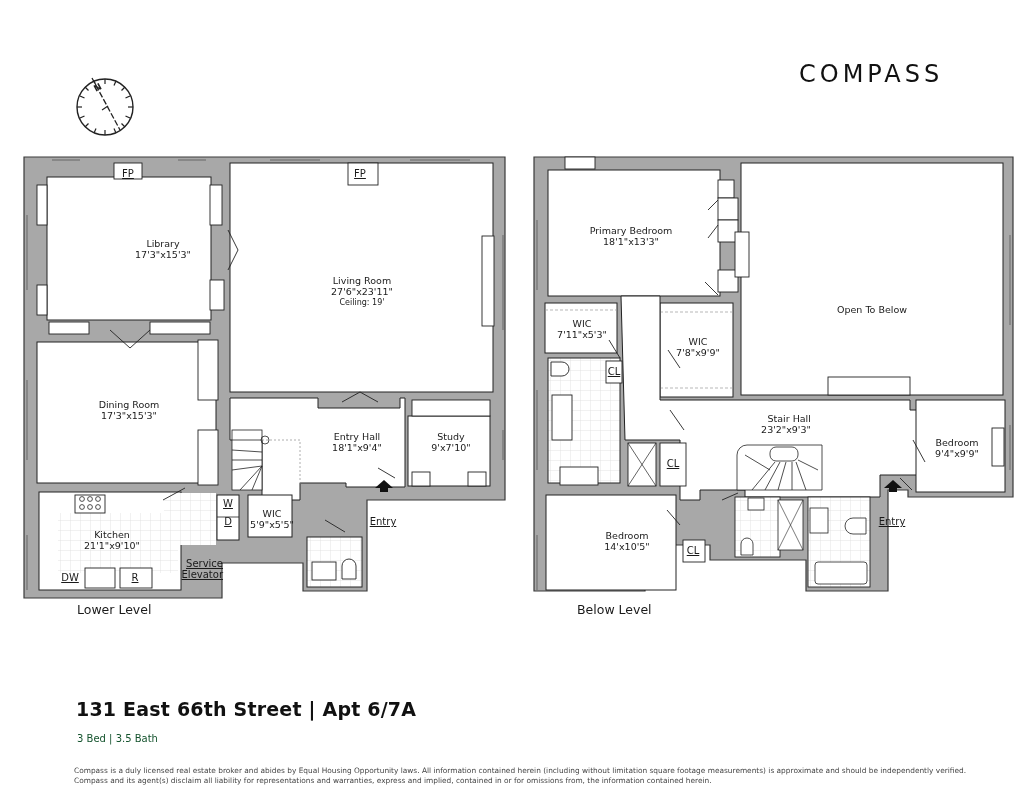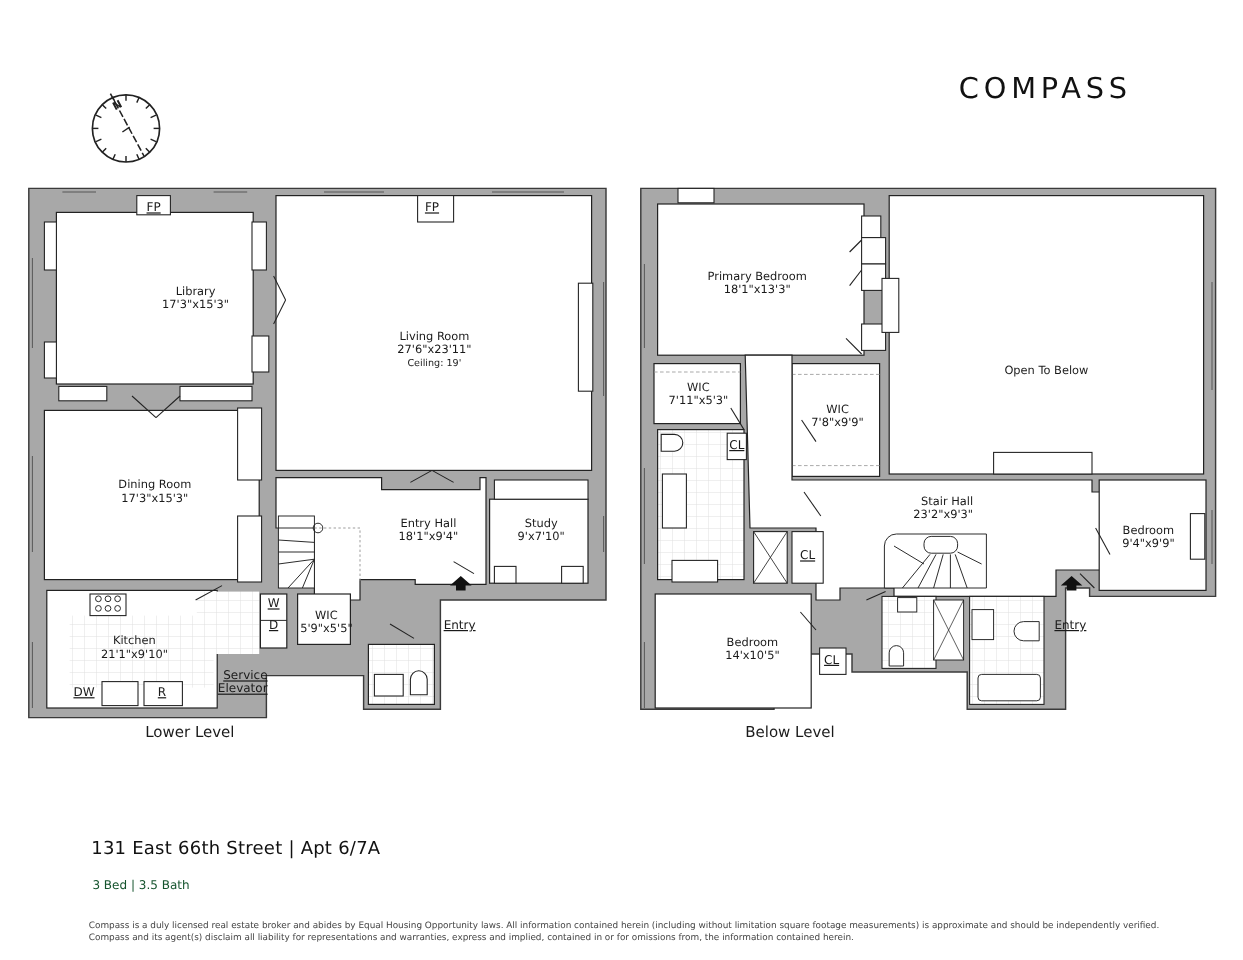--- a/index.html
+++ b/index.html
@@ -6,22 +6,22 @@
   html, body { width: 1036px; height: 800px; background: #ffffff; overflow: hidden; }
   body { font-family: "DejaVu Sans", "Liberation Sans", sans-serif; color: #1a1a1a; position: relative; }
   .page { position: absolute; left: 0; top: 0; width: 1036px; height: 800px; }
   .logo { position: absolute; left: 799px; top: 60px; font-size: 24px; letter-spacing: 4px; font-weight: 400; color: #111; font-family: "DejaVu Sans", sans-serif; }
   .compass-rose { position: absolute; left: 70px; top: 70px; width: 70px; height: 70px; }
   .plan { position: absolute; left: 0; top: 0; width: 1036px; height: 640px; }
   .room-label { position: absolute; text-align: center; font-size: 9.5px; line-height: 11px; color: #1a1a1a; white-space: nowrap; transform: translateX(-50%); }
   .room-label .dim { display: block; font-size: 9.5px; }
   .room-label .sub { display: block; font-size: 8px; }
   .small-label { position: absolute; font-size: 10px; color: #1a1a1a; transform: translateX(-50%); white-space: nowrap; text-decoration: underline; }
-  .level-label { position: absolute; font-size: 12.5px; color: #1a1a1a; margin-left: 44px; }
-  .title { position: absolute; left: 76px; top: 698px; font-size: 15px; font-weight: 400; color: #111; letter-spacing: 0.2px; }
+  .level-label { position: absolute; font-size: 12.5px; color: #1a1a1a; }
+  .title { position: absolute; left: 76px; top: 698px; font-size: 19px; font-weight: 700; color: #111; letter-spacing: 0.2px; }
   .subtitle { position: absolute; left: 77px; top: 733px; font-size: 10px; color: #14532d; }
   .disclaimer { position: absolute; left: 74px; top: 766px; width: 900px; font-size: 7.4px; line-height: 9.5px; color: #444; }
 </style>
 </head>
 <body>
 
 <div class="page">
 
   <div class="logo">COMPASS</div>
 

